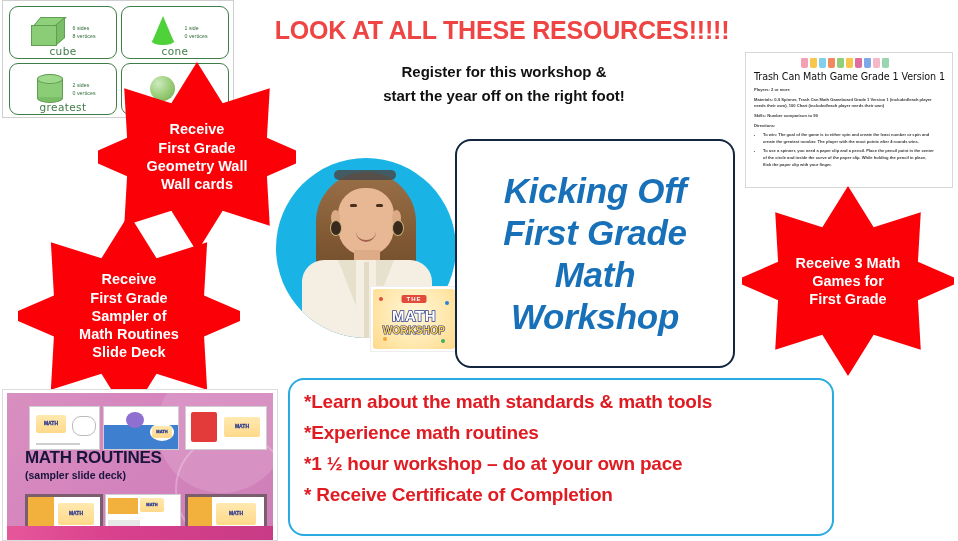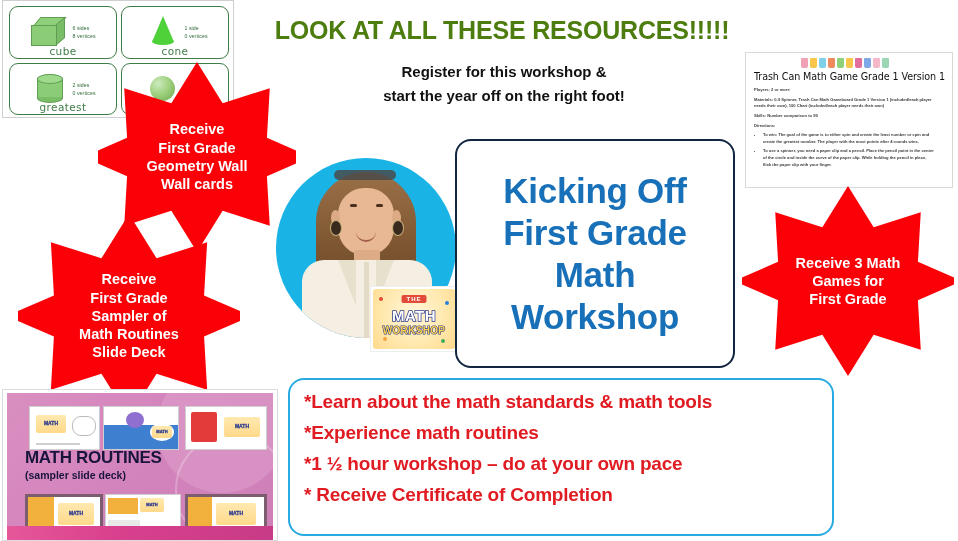--- a/index.html
+++ b/index.html
@@ -51,21 +51,21 @@
     background:#9ed98c;border:1px solid #5f9e52;border-radius:50%;}
   .cyl-bot{position:absolute;left:7px;top:23px;width:24px;height:8px;
     background:#79bd66;border:1px solid #5f9e52;border-radius:50%;}
   
   .sph{position:absolute;left:8px;top:6px;width:25px;height:25px;border-radius:50%;
     background:radial-gradient(circle at 33% 30%, #cdeabf 0%, #9fd17f 45%, #6fa84f 100%);}
 
   
   .headline{
     position:absolute;left:232px;top:16px;width:540px;text-align:center;
-    color:#4d7c0f;font-size:25px;font-weight:bold;letter-spacing:-.2px;
+    color:#ef4444;font-size:25px;font-weight:bold;letter-spacing:-.2px;
   }
   .subline{
     position:absolute;left:244px;top:60px;width:520px;text-align:center;
     color:#111;font-size:15px;font-weight:bold;line-height:1.62;
   }
 
   
   .star{position:absolute;}
   .star svg{position:absolute;left:0;top:0;}
   .star .label{
@@ -136,21 +136,21 @@
 
   
   .title-box{
     position:absolute;left:455px;top:139px;width:280px;height:229px;
     background:#ffffff;border:2.2px solid #12263f;border-radius:16px;
     display:flex;align-items:center;justify-content:center;
     box-sizing:border-box;
   }
   .title-text{
     color:#1871b8;font-size:35px;font-weight:bold;text-align:center;
-    line-height:1.2;letter-spacing:-.3px;
+    line-height:1.2;letter-spacing:-.3px;font-style:italic;
   }
 
   
   .doc{
     position:absolute;left:745px;top:52px;width:208px;height:136px;
     background:#fff;border:1px solid #d8d8d8;box-sizing:border-box;
     padding:4px 17px 0 8px;overflow:hidden;
   }
   .doc-icons{display:flex;justify-content:center;gap:2px;margin:1px 0 3px 0;}
   .doc-icons i{display:block;width:7px;height:10px;border-radius:1px 1px 2px 2px;}

